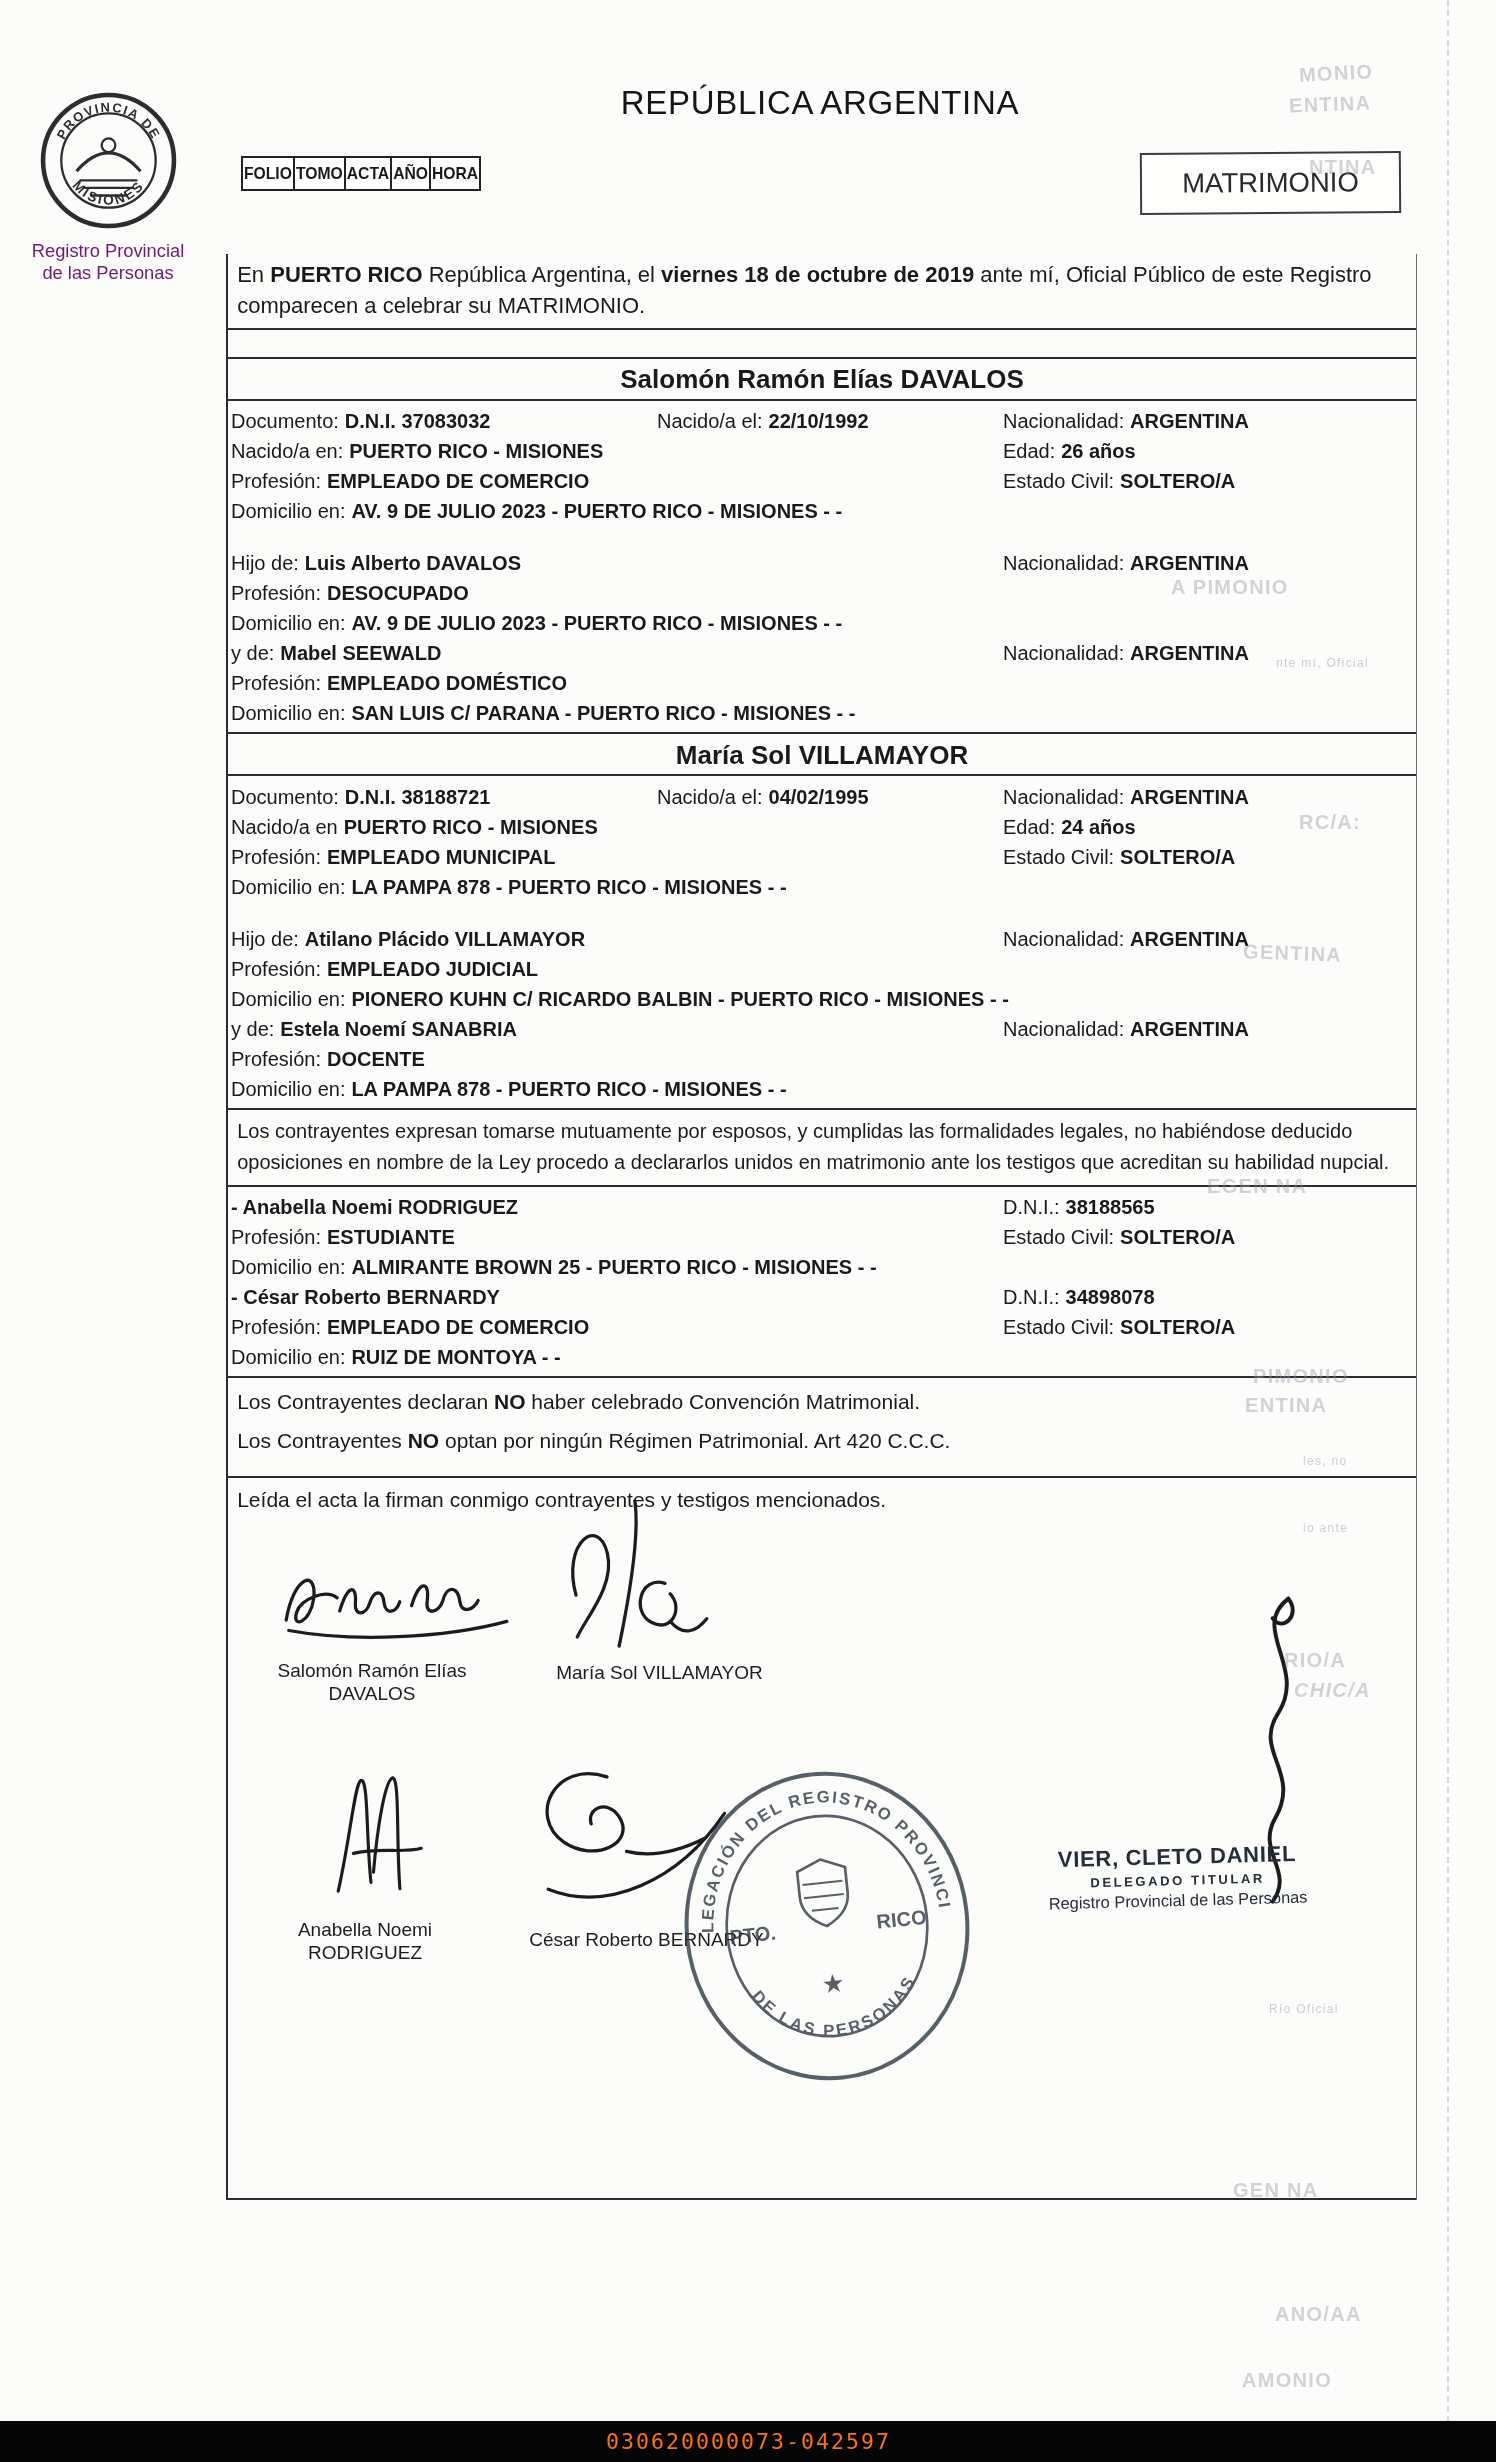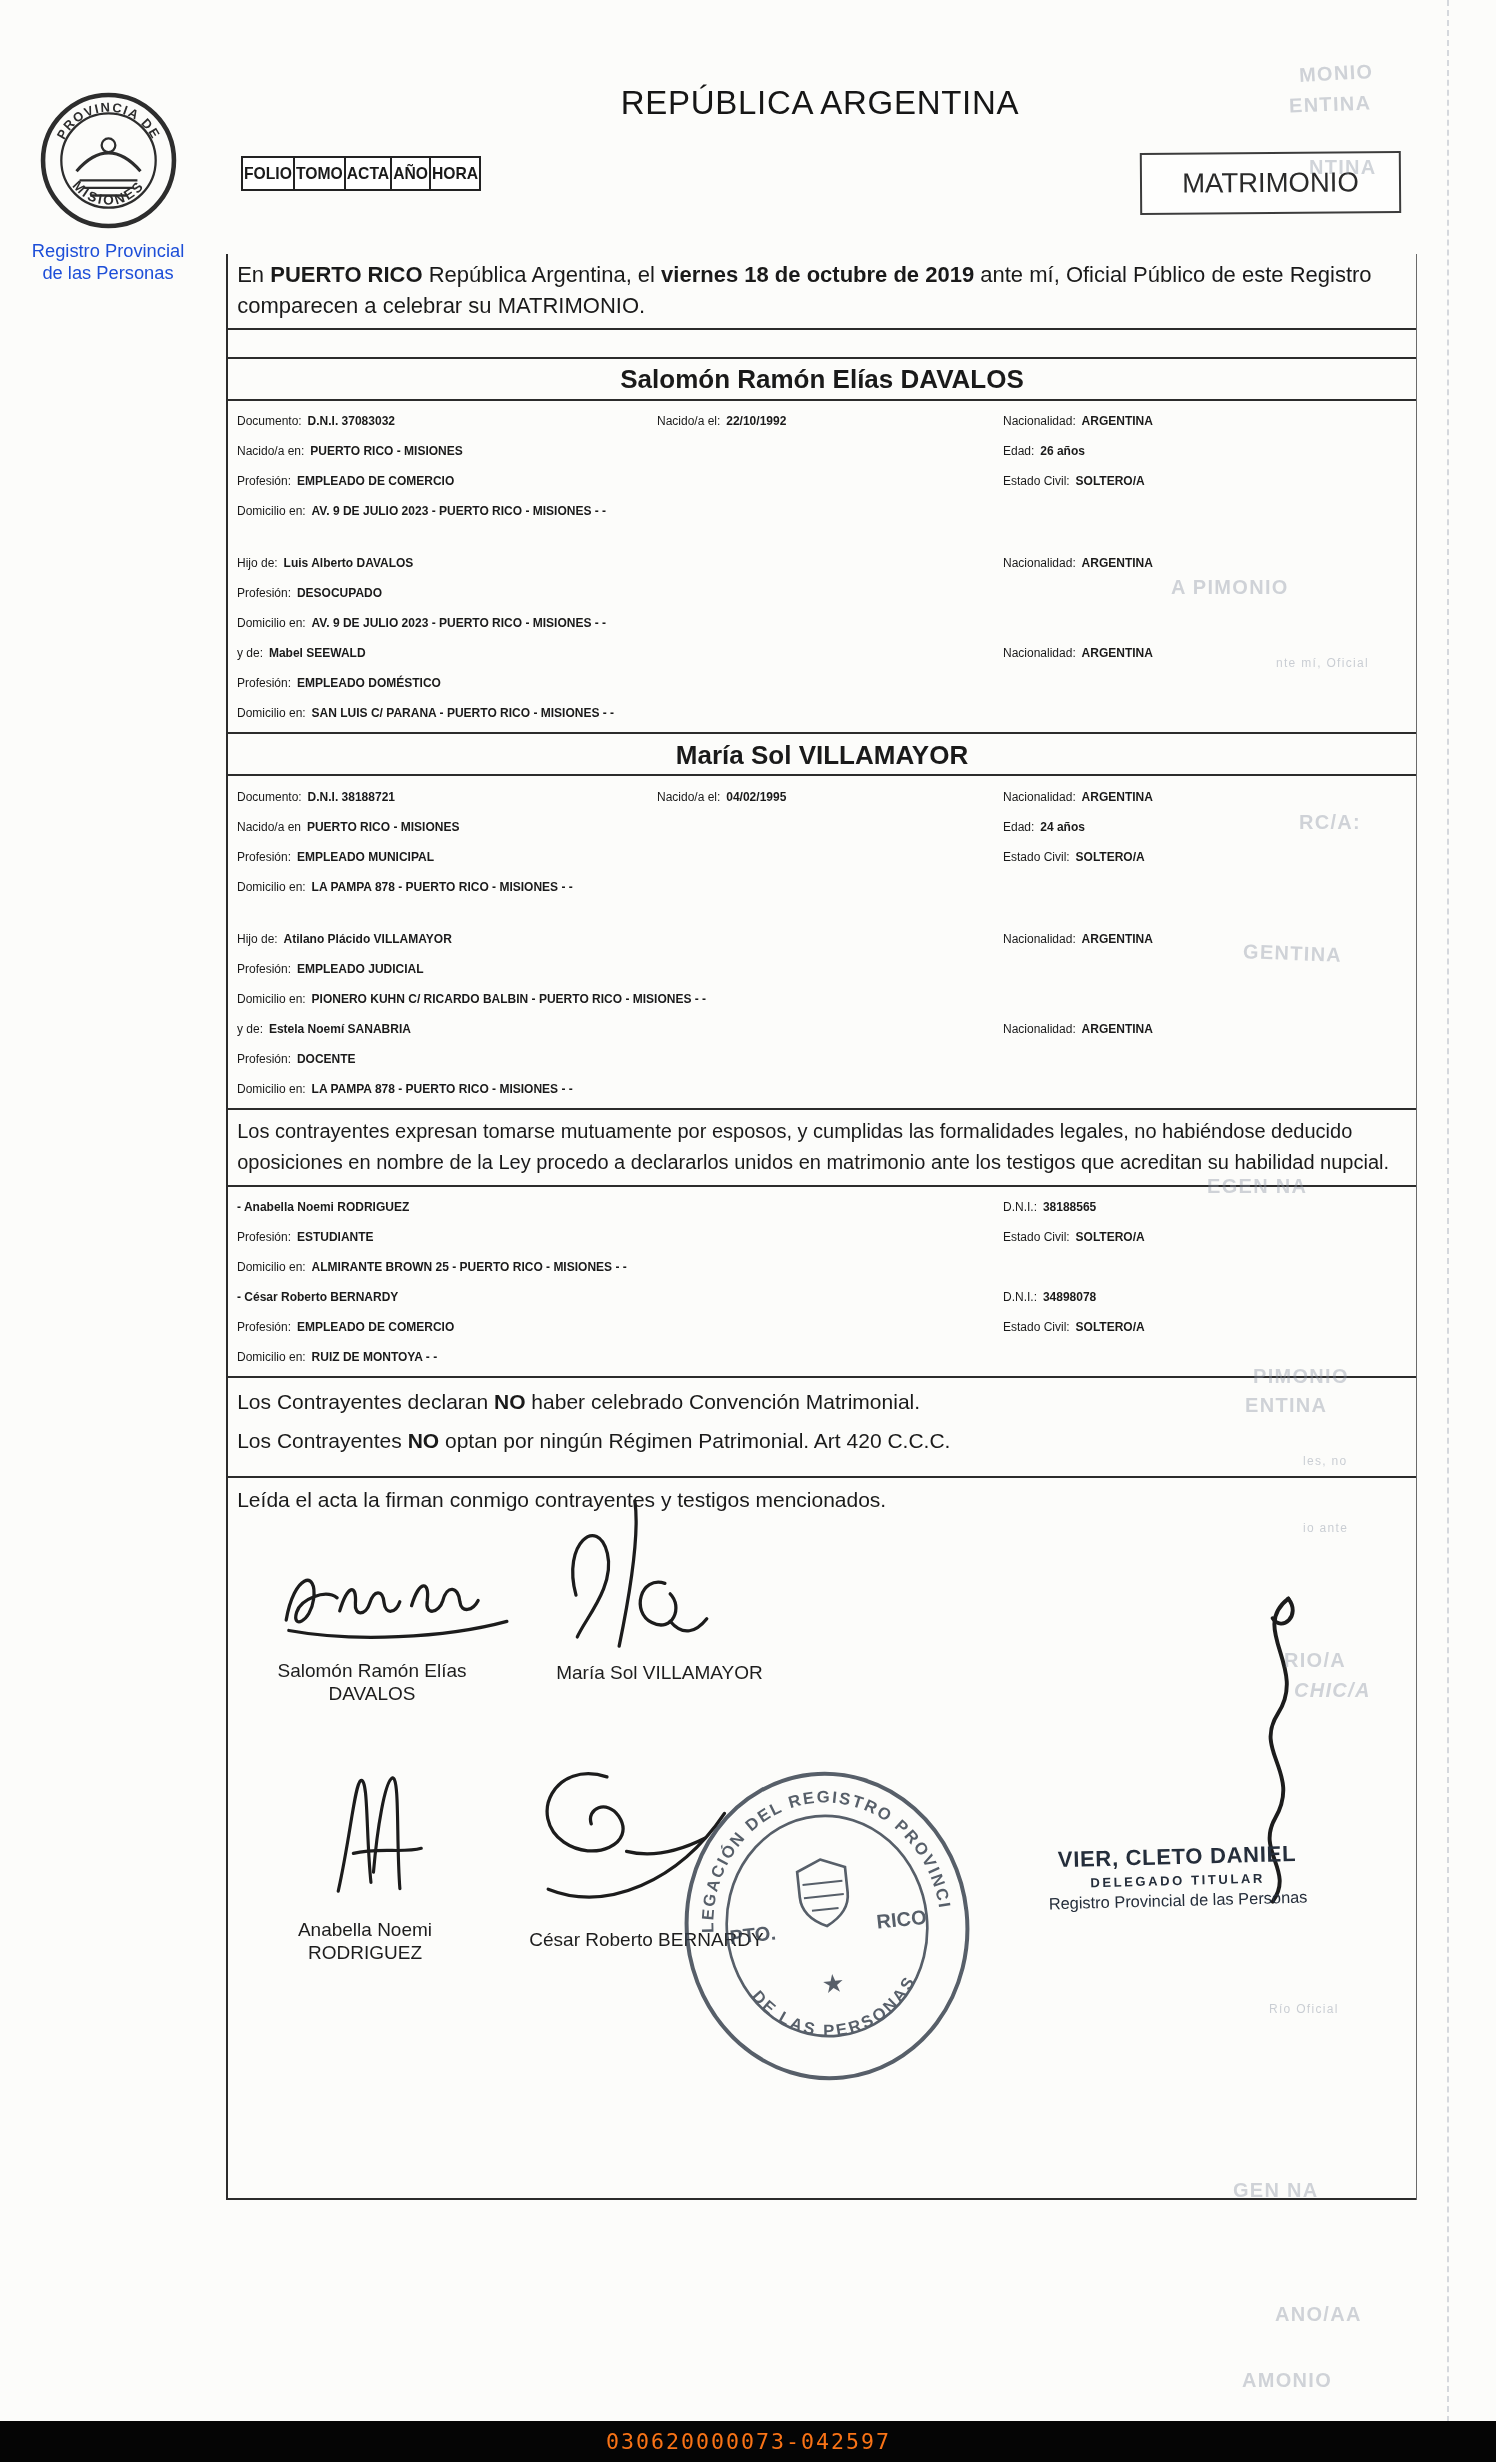--- a/index.html
+++ b/index.html
@@ -4,40 +4,40 @@
 <style>
   html,body{margin:0;padding:0;}
   body{background:#e8e8e6;}
   .page{
     position:relative; width:1497px; height:2462px;
     background:#fcfcfa; overflow:hidden;
     font-family:"Liberation Sans", sans-serif; color:#1a1a1a;
   }
   
   .seal-wrap{position:absolute; left:26px; top:92px; width:164px; text-align:center;}
-  .seal-caption{margin-top:9.2px; font-size:18.3px; line-height:22px; color:#1d4ed8;}
+  .seal-caption{margin-top:9.2px; font-size:18.3px; line-height:22px; color:#701a75;}
   
   .doc-title{position:absolute; left:226px; top:84px; width:1188px; text-align:center;
     font-size:33px; letter-spacing:0.7px; color:#161616;}
   .folio-table{position:absolute; left:241px; top:156px; border-collapse:collapse;}
   .folio-table td{border:2px solid #222; text-align:center; font-weight:bold; background:#fff;}
   .folio-table .v{font-size:23.6px; width:86px; height:43px;}
   .folio-table .l{font-size:15.7px; height:29px;}
   .matrimonio-stamp{position:absolute; left:1140px; top:152px; width:257px; height:58px;
     border:2.6px solid #3c3c3c; display:flex; align-items:center; justify-content:center;
     font-size:27.5px; color:#2a2a2a; transform:rotate(-.4deg); background:rgba(255,255,255,.5);}
   
   .main-box{position:absolute; left:226px; top:254px; width:1188px;
     border-left:2px solid #2c2c2c; border-right:1.3px solid #6a6a6a; background:transparent;}
   .sec{border-bottom:2px solid #2c2c2c; position:relative;}
   .intro{padding:5.2px 9.2px 6.5px 9.2px; font-size:22px; line-height:31px;}
   .spacer{height:27.5px;}
   .person-header{padding:5.2px 0 3.9px 0; text-align:center; font-size:26px; font-weight:bold;}
   .fields{padding:5.2px 0 3.9px 0;}
-  .frow{position:relative; height:30px; font-size:12px; line-height:30px; padding-left:9px; white-space:nowrap;}
+  .frow{position:relative; height:30px; font-size:20px; line-height:30px; padding-left:3px; white-space:nowrap;}
   .fgap{height:22px;}
   .fpair .lbl{font-weight:normal;}
   .fpair .val{font-weight:bold; margin-left:5.9px;}
   .at-mid{position:absolute; left:429px; top:0;}
   .at-right{position:absolute; left:775px; top:0;}
   .wname{font-weight:bold;}
   .para{padding:6.5px 9.2px; font-size:20px; line-height:31px;}
   .decl{padding:9.2px 9.2px 10.5px 9.2px; font-size:21px; line-height:30px;}
   .decl .dline{margin-bottom:9.2px;}
   .b{font-weight:bold;}

